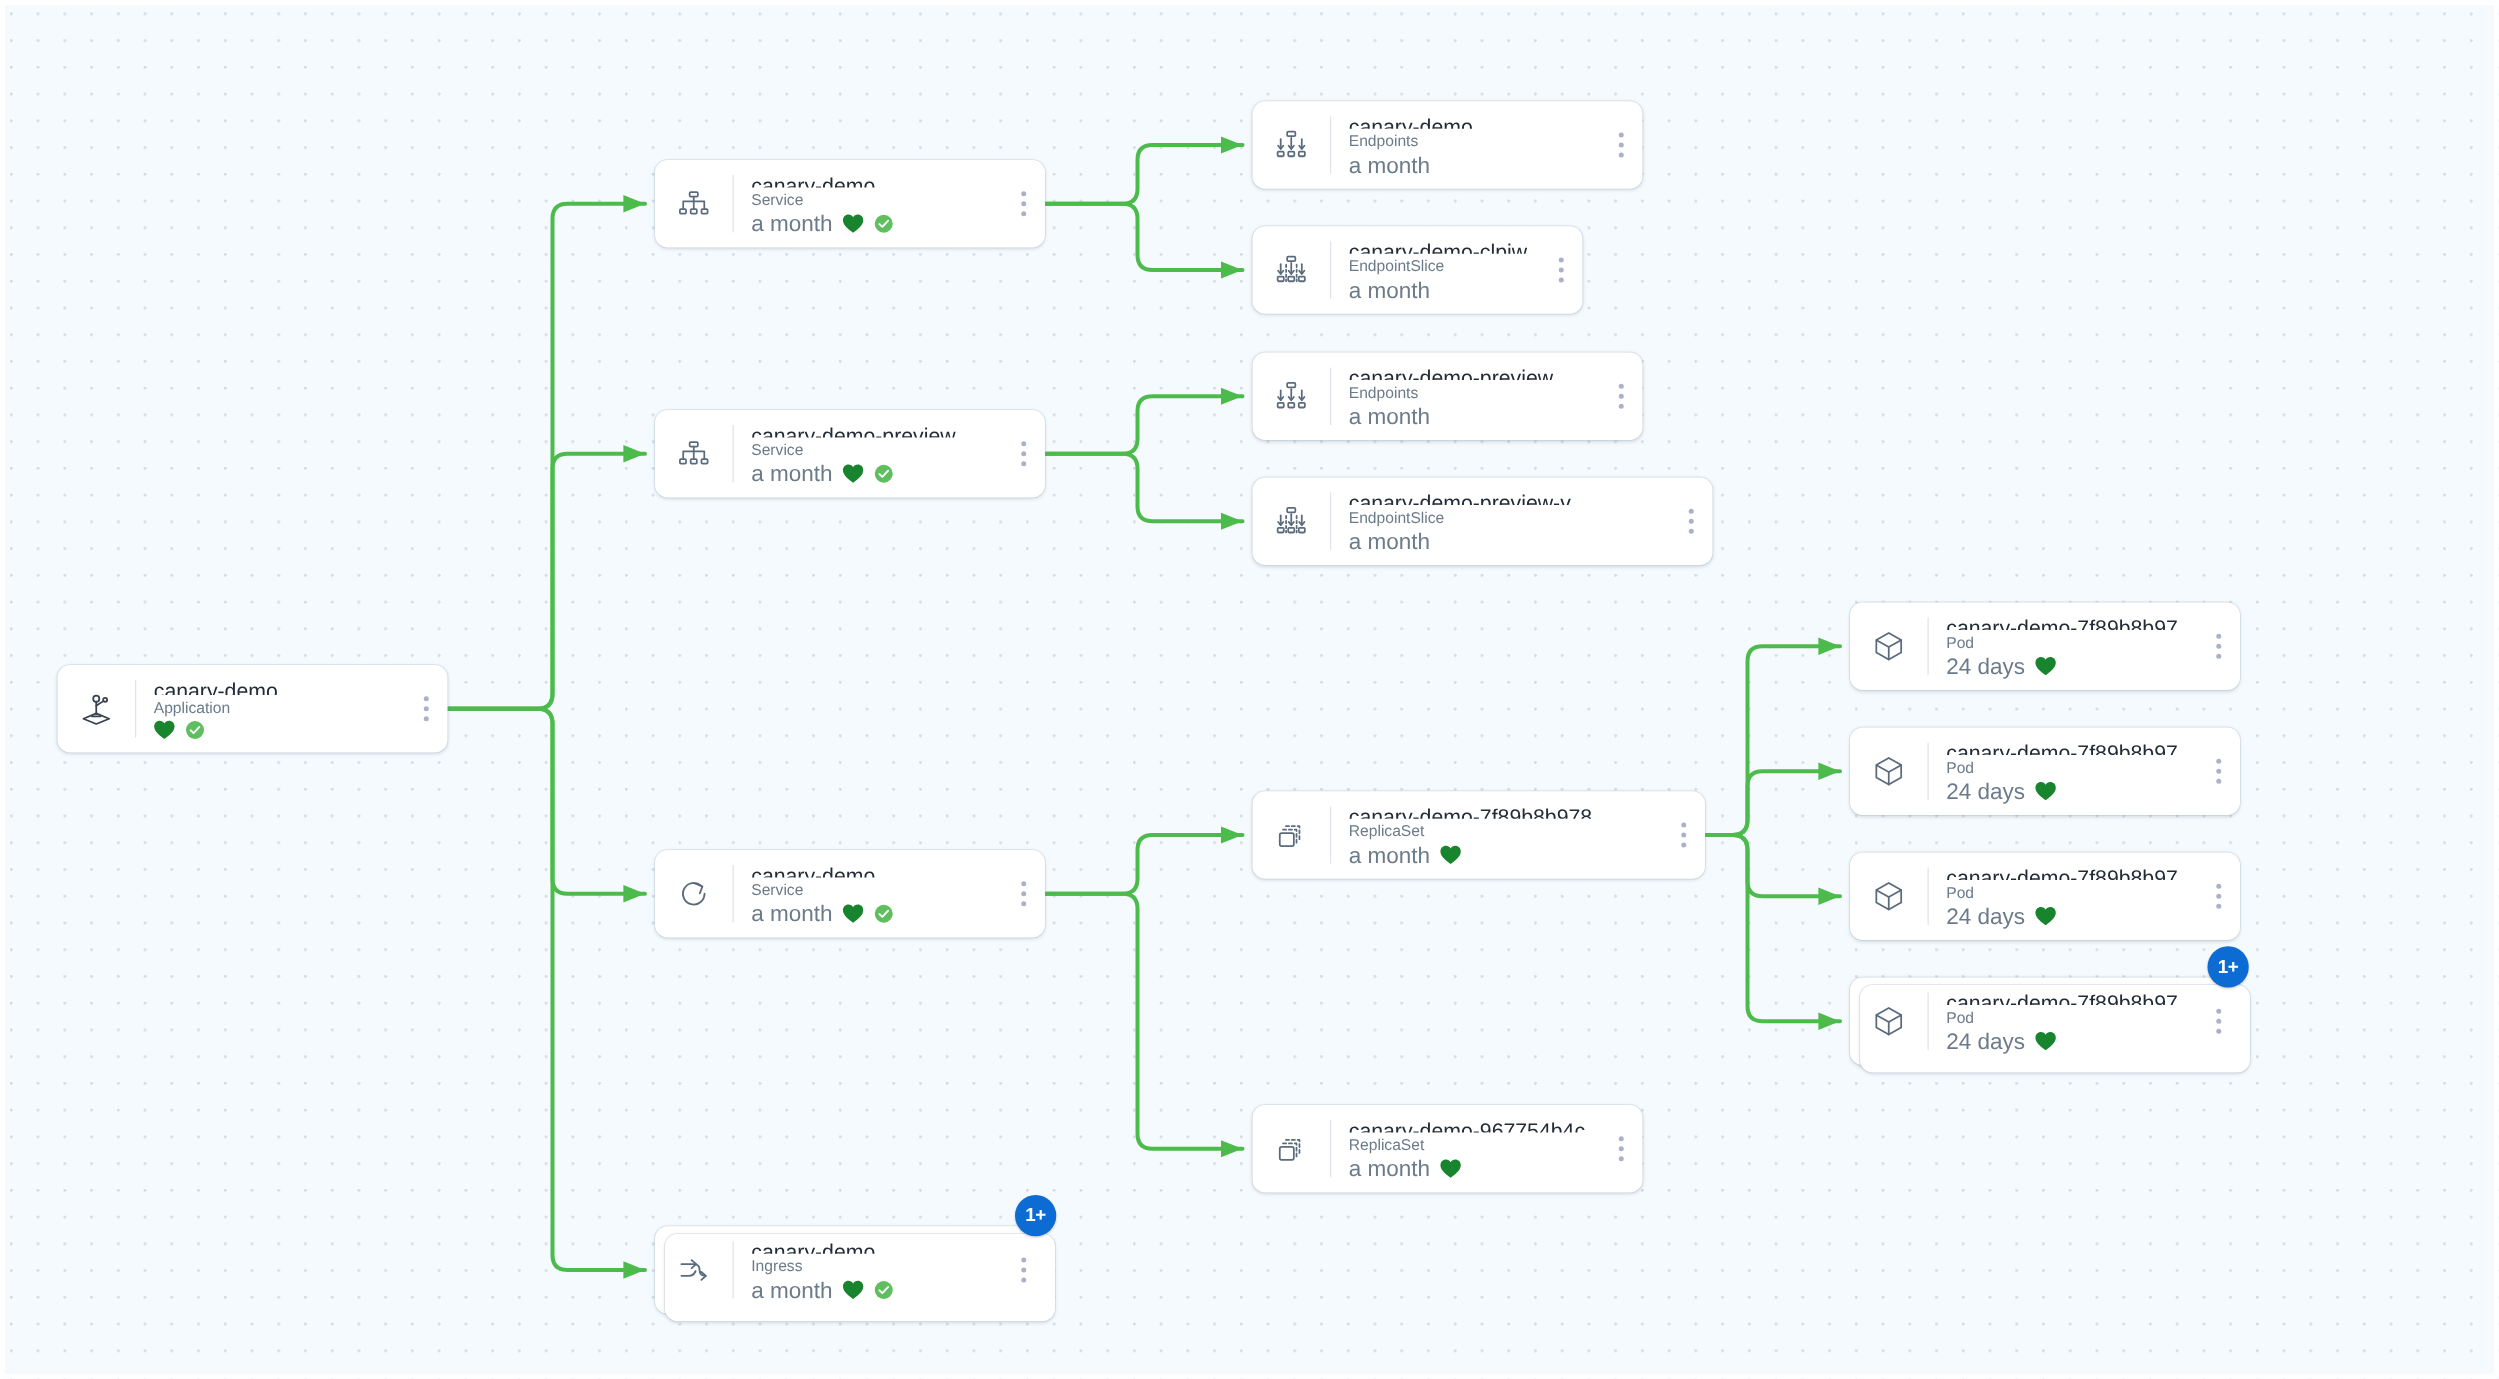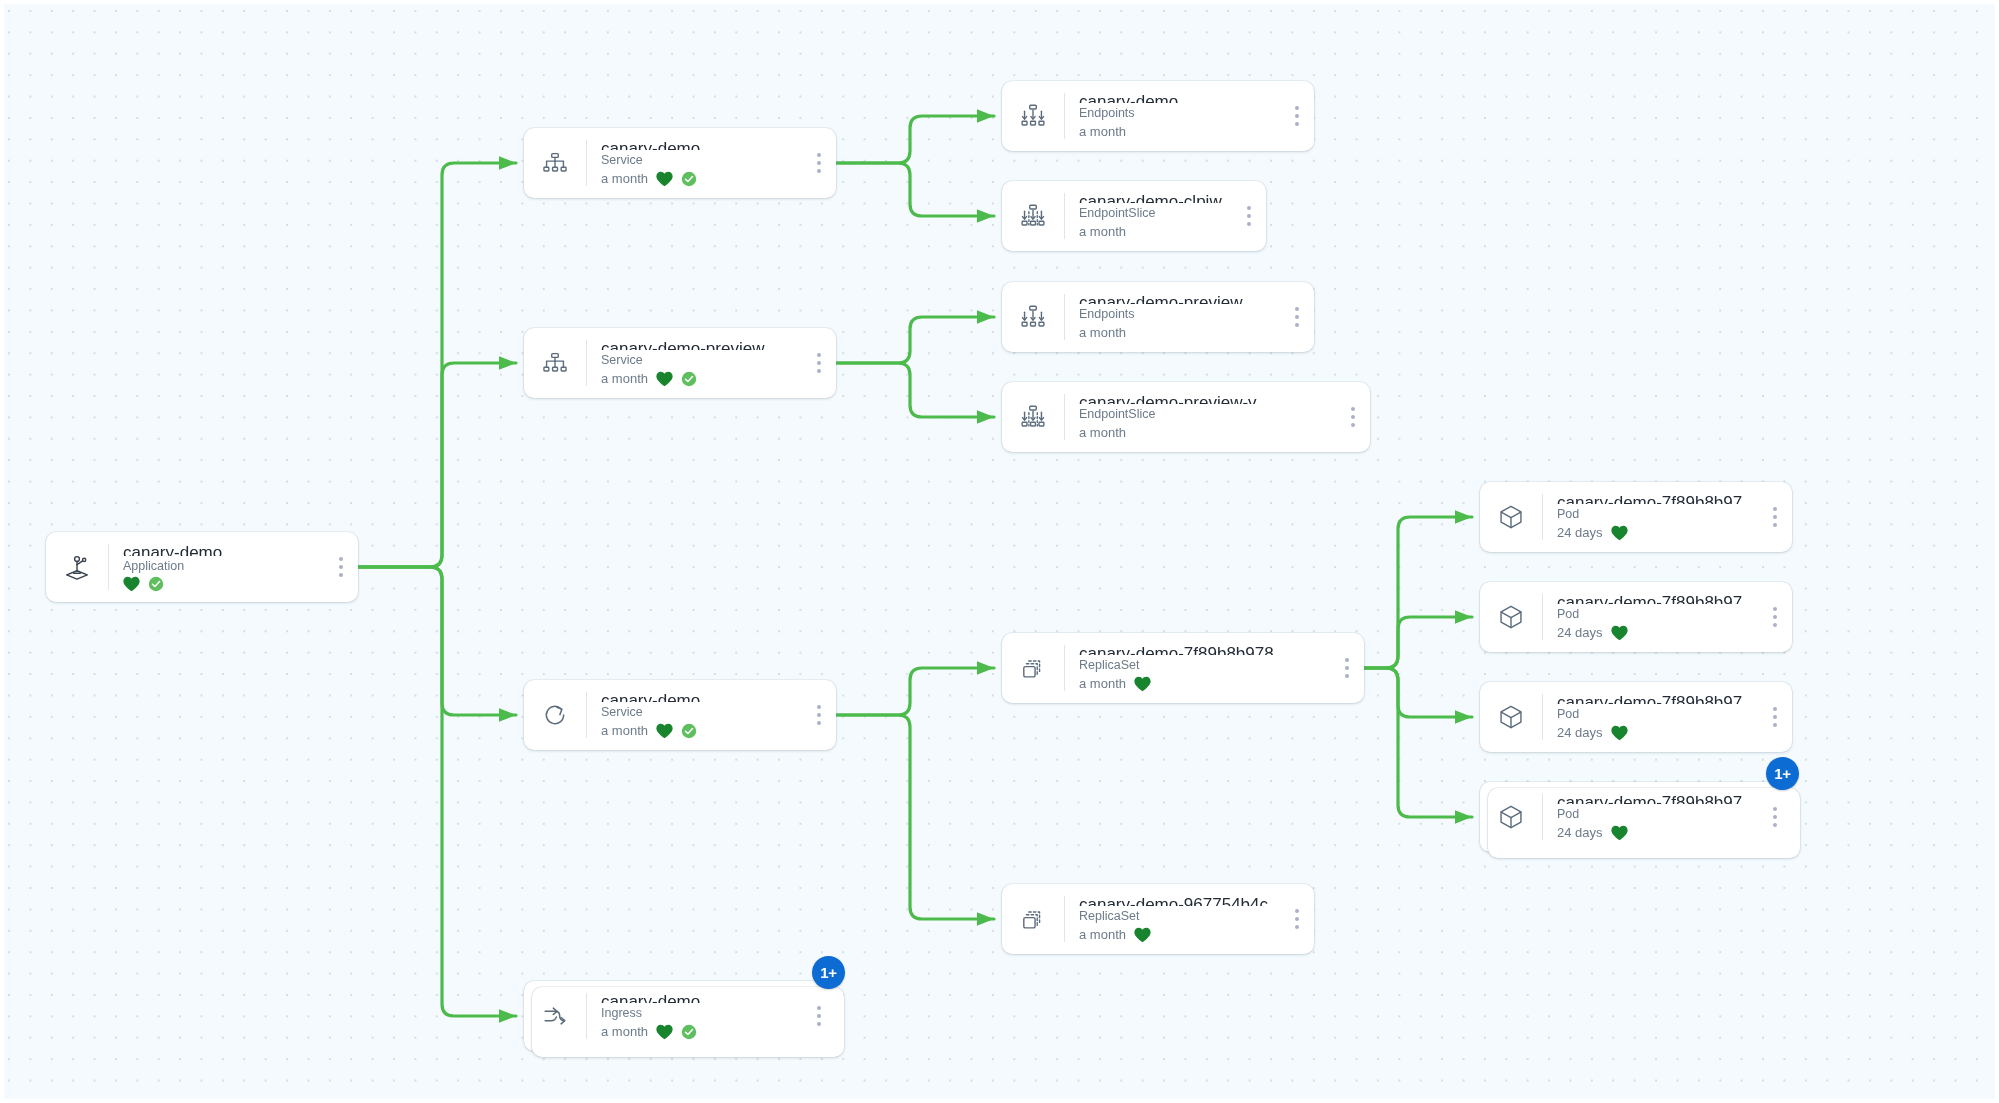--- a/index.html
+++ b/index.html
@@ -113,21 +113,21 @@
     white-space: nowrap;
   }
   .node-meta {
     display: flex;
     align-items: center;
     gap: 8px;
     margin-top: 1px;
     height: 18px;
   }
   .node-age {
-    font-size: 13px;
+    font-size: 18px;
     line-height: 18px;
     color: #6c7b8a;
     white-space: nowrap;
   }
 
   .health-heart { display: block; }
   .sync-ok { display: block; }
 
   .node-menu {
     flex: 0 0 34px;

